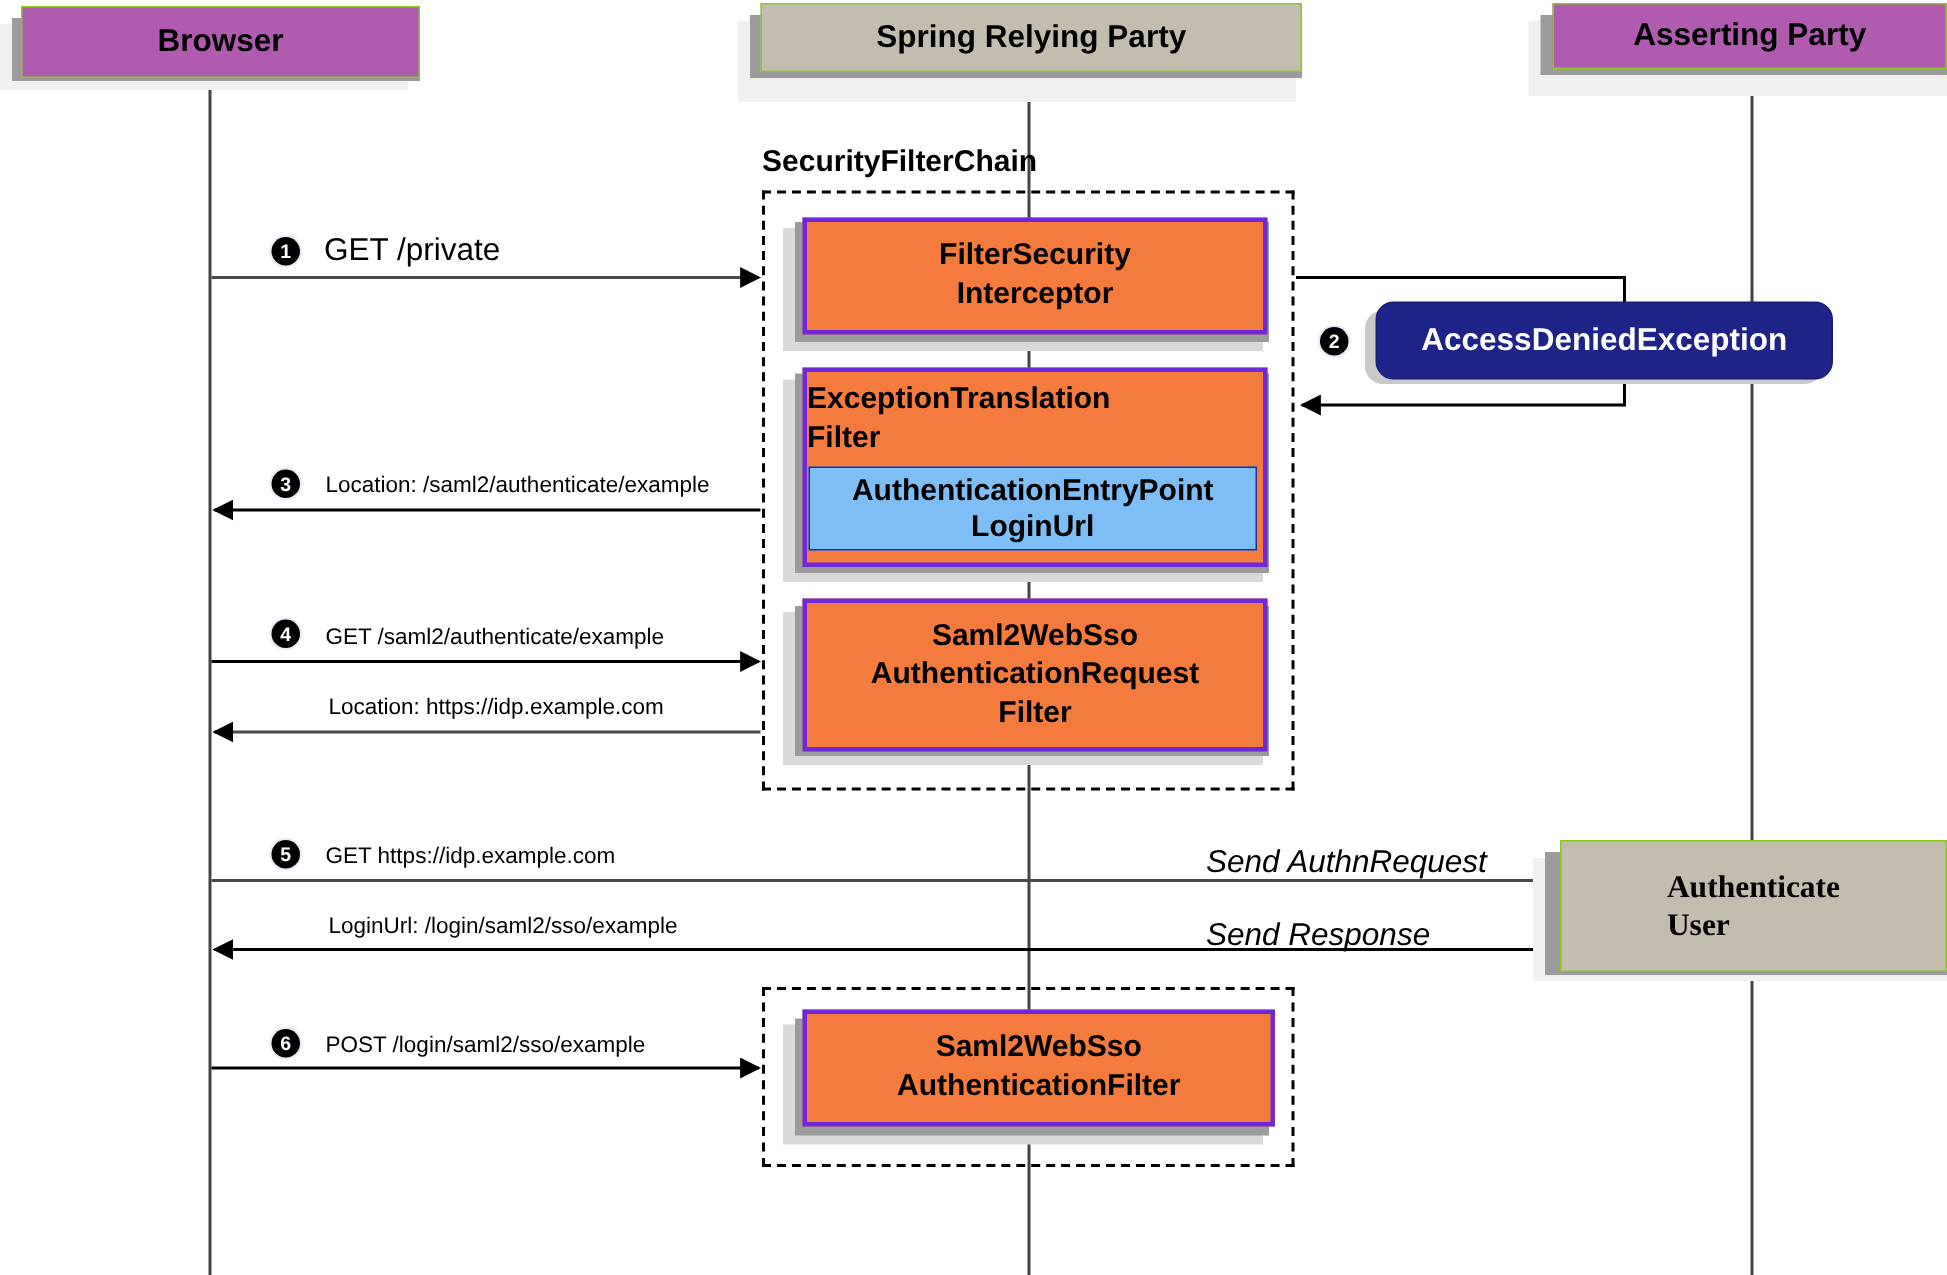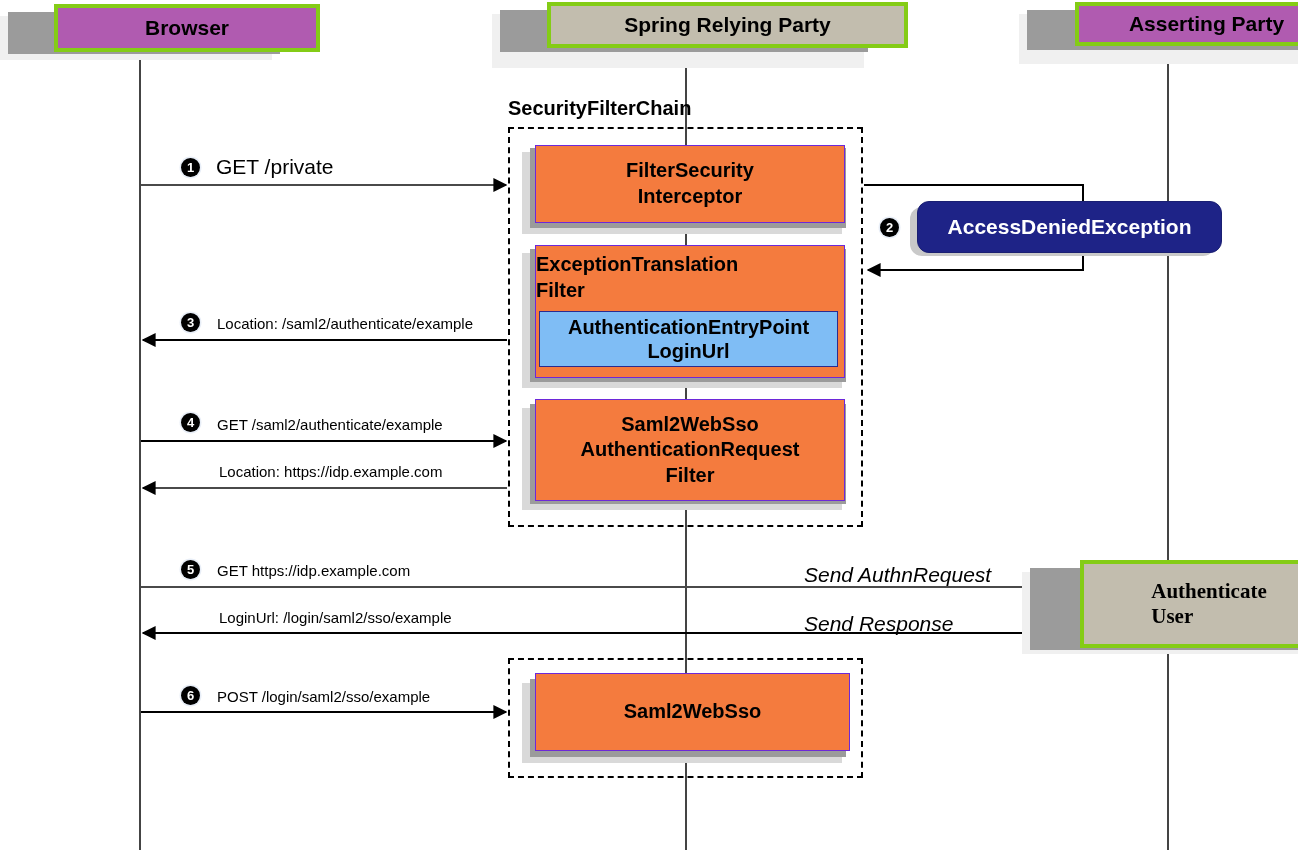--- a/index.html
+++ b/index.html
@@ -22,28 +22,27 @@
     left: 0;
     top: 0;
     width: 1298px;
     height: 850px;
   }
 
   
   .participant {
     position: absolute;
     box-sizing: border-box;
-    border: 4px solid #84cc16;
+    border: 1px solid #84cc16;
     display: flex;
     align-items: center;
     justify-content: center;
     font-weight: bold;
     color: #000000;
     z-index: 6;
-    margin-left: 40px;
   }
   .participant .p-label { pointer-events: none; }
   .shadow-far {
     position: absolute;
     background: #f0f0f0;
     z-index: 3;
   }
   .shadow-near {
     position: absolute;
     background: #9b9b9b;
@@ -73,21 +72,21 @@
     color: #000000;
     white-space: nowrap;
     z-index: 7;
   }
 
   
   .filter-box {
     position: absolute;
     box-sizing: border-box;
     background: #f47b3e;
-    border: 1px solid #6d28d9;
+    border: 3px solid #6d28d9;
     display: flex;
     align-items: center;
     justify-content: center;
     text-align: center;
     font-weight: bold;
     font-size: 20px;
     color: #000000;
     line-height: 1.28;
     z-index: 8;
   }
@@ -292,20 +291,21 @@
     </div>
   </div>
 
   <div class="dashed-frame" style="left:508px; top:658px; width:355px; height:120px;"></div>
 
   <div class="shadow-light" style="left:522px; top:683px; width:320px; height:80px;"></div>
   <div class="shadow-near" style="left:530px; top:679px; width:316px; height:78px;"></div>
   <div class="filter-box" style="left:535px; top:673px; width:315px; height:78px;">
     <div>
       <div>Saml2WebSso</div>
+      <div>AuthenticationFilter</div>
     </div>
   </div>
 
   <div class="step-badge" style="left:181px; top:158px;">1</div>
   <div class="msg-label big" style="left:216px; top:155px;">GET /private</div>
 
   <div class="step-badge" style="left:880px; top:218px;">2</div>
 
   <div class="step-badge" style="left:181px; top:313px;">3</div>
   <div class="msg-label" style="left:217px; top:315px;">Location: /saml2/authenticate/example</div>

